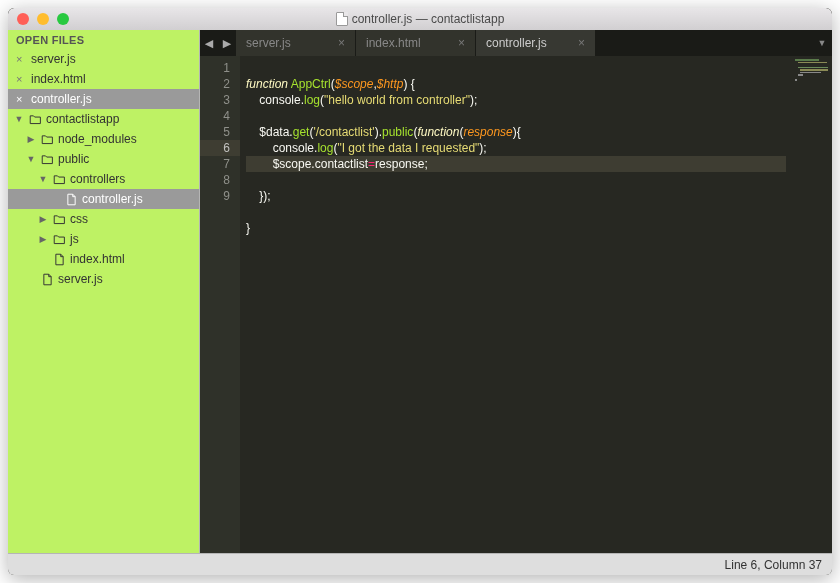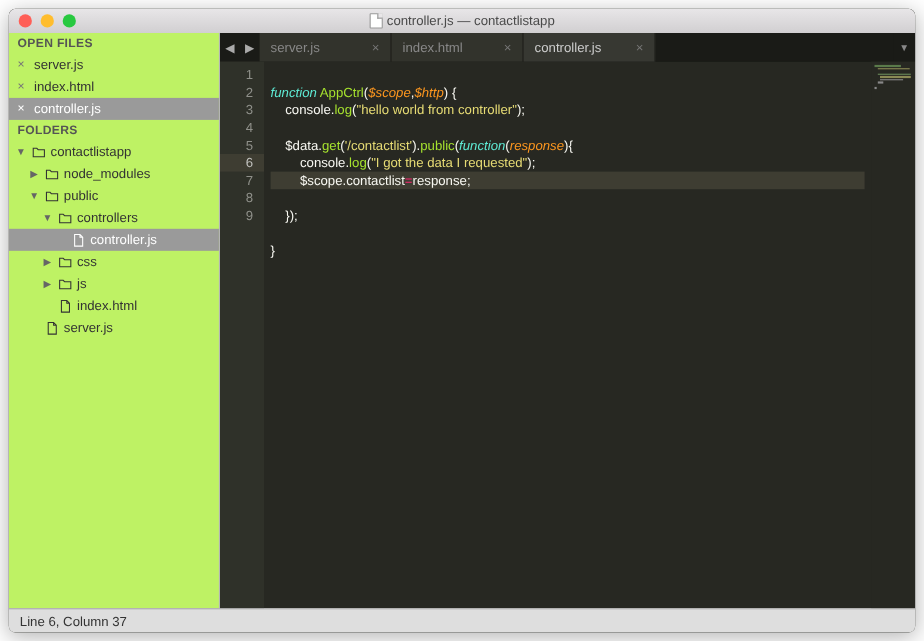--- a/index.html
+++ b/index.html
@@ -38,28 +38,28 @@
 .tab{display:flex;align-items:center;gap:8px;padding:0 10px;background:#373832;border-right:1px solid #1a1b17;color:#ccc;font-size:12px;min-width:120px;justify-content:space-between;}
 .tab.inactive{background:#32332c;color:#888;}
 .tab-close{color:#777;font-size:12px;}
 .tabspacer{flex:1;border-bottom:1px solid #1a1b17;}
 .dropdown-arrow{width:20px;background:#1a1b17;display:flex;align-items:center;justify-content:center;color:#888;font-size:9px;}
 .editor-wrap{flex:1;display:flex;position:relative;}
 .gutter{width:40px;background:#2f3129;text-align:right;padding:4px 10px 0 0;font-family:Menlo,Consolas,monospace;font-size:12px;color:#8f908a;line-height:16px;}
 .gutter div.hl{background:#3e3d32;margin-right:-10px;padding-right:10px;color:#c2c2bf;}
 .code{flex:1;padding:4px 6px 0;font-family:Menlo,Consolas,monospace;font-size:12px;line-height:16px;color:#f8f8f2;white-space:pre;position:relative;}
 .codeline.hl{background:#3e3d32;display:block;}
-.kw{color:#5eead4;font-style:italic;}
+.kw{color:#fef9c3;font-style:italic;}
 .fn{color:#a6e22e;}
 .var{color:#fd971f;font-style:italic;text-align:right;}
 .str{color:#e6db74;}
 .op{color:#f92672;}
 .minimap{width:40px;background:#272822;padding:3px 3px;}
 .mm-line{height:1.5px;margin-bottom:1px;}
-.statusbar{height:22px;background:#dedede;display:flex;align-items:center;padding:0 10px;color:#333;font-size:12px;border-top:1px solid #b5b5b5;justify-content:flex-start;}
+.statusbar{height:22px;background:#dedede;display:flex;align-items:center;padding:0 10px;color:#333;font-size:12px;border-top:1px solid #b5b5b5;justify-content:flex-end;}
 .status-right{display:flex;gap:0;}
 .status-cell{padding:0 12px;border-left:1px solid #b5b5b5;}
 </style>
 </head>
 <body>
 
 <div class="window">
   <div class="titlebar">
     <div class="traffic">
       <div class="tl red"></div>
@@ -82,21 +82,20 @@
           </div>
           <div class="of-item">
             <span class="of-close">×</span>
             <span>index.html</span>
           </div>
           <div class="of-item active">
             <span class="of-close">×</span>
             <span>controller.js</span>
           </div>
         </div>
-      <div class="sb-header">FOLDERS</div>
       <div class="tree" id="tree">
           <div class="tree-row pad0">
             <span class="arrow">▼</span>
             <span class="folder-icon">
               <svg viewBox="0 0 16 16" fill="none" stroke="currentColor" stroke-width="1.2">
                 <path d="M1.5 3.5h4l1.5 1.5h7v8h-12.5z"></path>
               </svg>
             </span>
             <span>contactlistapp</span>
           </div>

